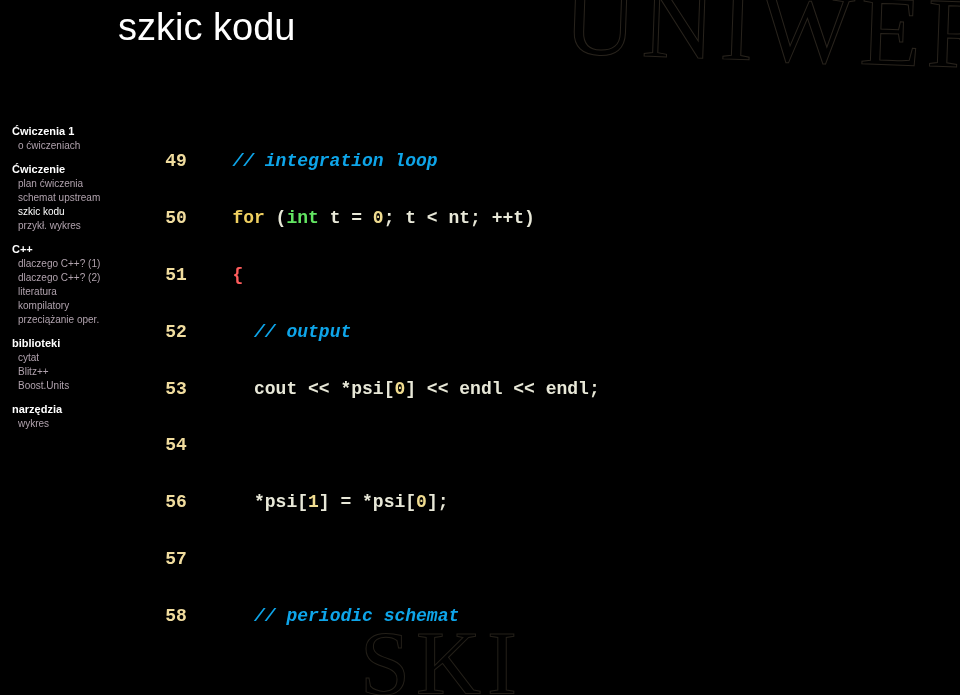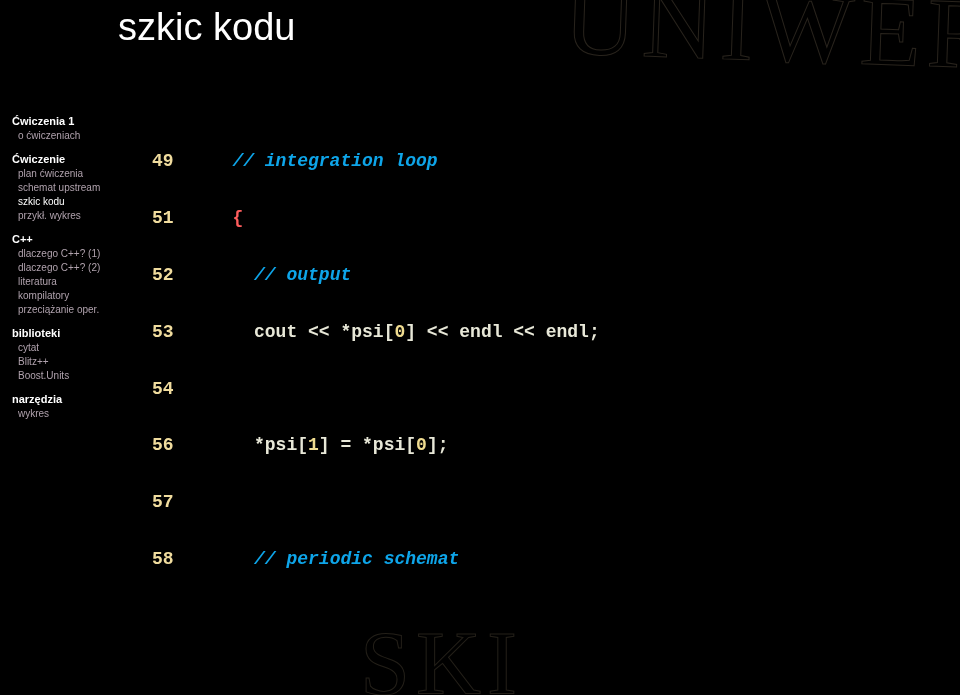--- a/index.html
+++ b/index.html
@@ -32,21 +32,21 @@
     color: rgba(160, 140, 110, 0.15);
     font-family: "Times New Roman", serif;
     letter-spacing: 6px;
     pointer-events: none;
     -webkit-text-stroke: 1px rgba(160, 140, 110, 0.22);
     -webkit-text-fill-color: transparent;
   }
   .sidebar {
     position: absolute;
     left: 12px;
-    top: 104px;
+    top: 114px;
     width: 120px;
     font-size: 10px;
   }
   .side-section {
     color: #ffffff;
     font-size: 11px;
     margin-top: 11px;
     margin-bottom: 1px;
     font-weight: bold;
   }
@@ -78,21 +78,21 @@
     font-family: "Courier New", monospace;
     font-size: 18px;
     line-height: 28.4px;
     white-space: pre;
     font-weight: bold;
   }
   .ln {
     display: inline-block;
     width: 48px;
     color: #f0dc9e;
-    text-align: left;
+    text-align: center;
     font-weight: bold;
   }
   .cmt { color: #0ea5e9; font-style: italic; }
   .kw { color: #f0d060; font-style: normal; }
   .typ { color: #62e562; }
   .num { color: #f0dc90; }
   .pln { color: #e8e8d8; }
   .br { color: #ff5d5d; font-weight:bold;}
   .row { display:block; }
 </style>
@@ -125,20 +125,21 @@
   <div class="side-item">cytat</div>
   <div class="side-item">Blitz++</div>
   <div class="side-item">Boost.Units</div>
 
   <div class="side-section">narzędzia</div>
   <div class="side-item">wykres</div>
 </div>
 
 <div class="code-area">
 <span class="row"><span class="ln">49</span>   <span class="cmt">// integration loop</span></span>
+<span class="row"><span class="ln">50</span>   <span class="kw">for</span><span class="pln"> (</span><span class="typ">int</span><span class="pln"> t = </span><span class="num">0</span><span class="pln">; t &lt; nt; ++t)</span></span>
 <span class="row"><span class="ln">51</span>   <span class="br">{</span></span>
 <span class="row"><span class="ln">52</span>     <span class="cmt">// output</span></span>
 <span class="row"><span class="ln">53</span>     <span class="pln">cout &lt;&lt; *psi[</span><span class="num">0</span><span class="pln">] &lt;&lt; endl &lt;&lt; endl;</span></span>
 <span class="row"><span class="ln">54</span></span>
 <span class="row"><span class="ln">56</span>     <span class="pln">*psi[</span><span class="num">1</span><span class="pln">] = *psi[</span><span class="num">0</span><span class="pln">];</span></span>
 <span class="row"><span class="ln">57</span></span>
 <span class="row"><span class="ln">58</span>     <span class="cmt">// periodic schemat</span></span>
 
 
 

